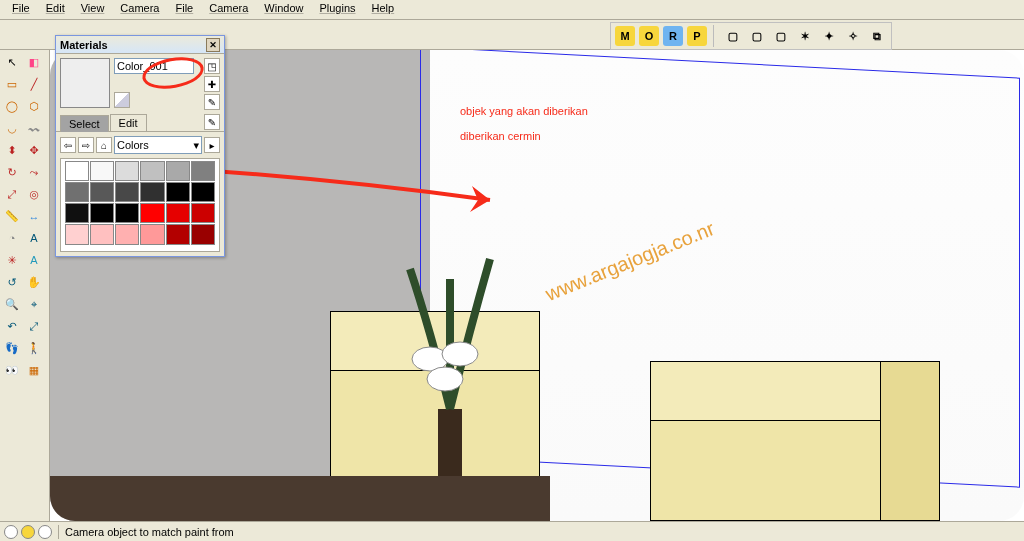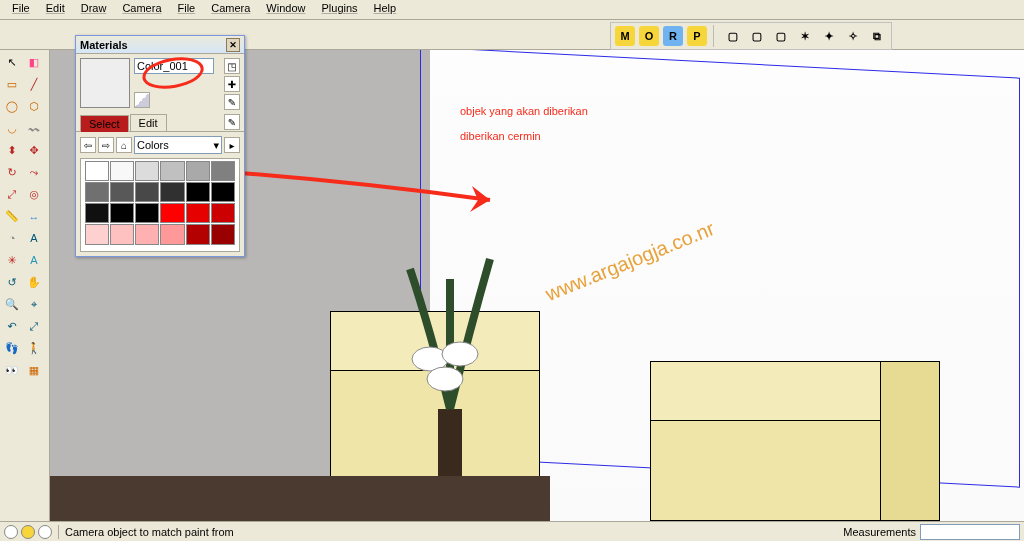--- a/index.html
+++ b/index.html
@@ -9,40 +9,40 @@
   .menubar span { padding: 2px 8px; cursor: default; text-decoration: underline; text-decoration-color: rgba(0,0,0,0.25); }
 
   .top-tb { height: 30px; background: #ece9d8; border-bottom: 1px solid #aca899; position: relative; }
   .vray-tb { position: absolute; left: 610px; top: 2px; background: #ece9d8; border: 1px solid #c0c0c0; padding: 2px 4px; display: flex; gap: 4px; align-items: center; }
   .vray-tb .vbtn { width: 20px; height: 20px; border-radius: 3px; display: flex; align-items: center; justify-content: center; font-weight: bold; color: #000; }
   .sep { width: 4px; height: 22px; background: #ece9d8; border-left: 1px solid #bbb; margin: 0 2px; }
 
   .left-tb { position: absolute; left: 0; top: 50px; width: 50px; bottom: 20px; background: #ece9d8; border-right: 1px solid #aca899; display: flex; flex-wrap: wrap; align-content: flex-start; padding: 2px; gap: 2px; }
   .tbtn { width: 20px; height: 20px; display: flex; align-items: center; justify-content: center; cursor: pointer; border: 1px solid transparent; }
 
-  .viewport { position: absolute; left: 50px; top: 50px; right: 0; bottom: 20px; background: linear-gradient(#fdfdfd, #fafafa); overflow: hidden; }
+  .viewport { position: absolute; left: 50px; top: 50px; right: 0; bottom: 20px; background: linear-gradient(#fdfdfd, #fafafa); overflow: hidden; border-radius: 25px; }
   .wall-left { position: absolute; left: 0; top: 0; width: 380px; height: 100%; background: #b8b7b6; }
   .mirror-outline { position: absolute; border: 1px solid #2a2ae8; }
   .couch { position: absolute; background: #efe5a8; border: 1px solid #000; }
   .floor-dark { position: absolute; left: 0; bottom: 0; width: 500px; height: 45px; background: #4a3a2f; }
 
   .annot-text { position: absolute; color: #f62b1a; font-size: 23px; font-family: Arial; line-height: 1.1; }
   .watermark { position: absolute; color: #e8a23c; font-size: 20px; font-family: Arial; transform: rotate(-22deg); }
 
-  .mat-panel { position: absolute; left: 55px; top: 35px; width: 170px; background: #ece9d8; border: 1px solid #7a96df; box-shadow: 1px 1px 3px rgba(0,0,0,0.3); z-index: 10; margin-left: 20px; }
+  .mat-panel { position: absolute; left: 55px; top: 35px; width: 170px; background: #ece9d8; border: 1px solid #7a96df; box-shadow: 1px 1px 3px rgba(0,0,0,0.3); z-index: 10; }
   .mat-title { height: 18px; background: linear-gradient(#ebeadb, #d6e6f7); border-bottom: 1px solid #aca899; padding: 2px 4px; display: flex; justify-content: space-between; align-items: center; font-weight: bold; }
   .mat-title .close { width: 14px; height: 14px; background: #e0d6c0; border: 1px solid #8a7a5a; text-align: center; line-height: 12px; font-size: 9px; cursor: pointer; }
   .mat-head { display: flex; padding: 4px; gap: 4px; }
   .mat-swatch { width: 50px; height: 50px; background: #eee; border: 1px solid #888; }
   .mat-name-input { width: 80px; height: 16px; border: 1px solid #7f9db9; padding: 0 2px; }
   .mat-sidebtns { display: flex; flex-direction: column; gap: 2px; margin-left: auto; }
   .sbtn { width: 16px; height: 16px; border: 1px solid #aca899; background: #fff; display: flex; align-items: center; justify-content: center; cursor: pointer; font-size: 10px; }
   .mat-tabs { display: flex; padding: 0 4px; border-bottom: 1px solid #aca899; }
   .mat-tab { padding: 2px 8px; border: 1px solid #aca899; border-bottom: none; background: #ece9d8; margin-right: 1px; cursor: pointer; }
-  .mat-tab.active { background: #b91c1c; position: relative; top: 1px; }
+  .mat-tab.active { background: #a3a3a3; position: relative; top: 1px; }
   .mat-dd-row { display: flex; align-items: center; gap: 2px; padding: 4px; }
   .mat-dd { flex: 1; height: 18px; border: 1px solid #7f9db9; background: #fff; padding: 0 2px; display: flex; align-items: center; position: relative; }
   .mat-dd::after { content: "▾"; position: absolute; right: 2px; }
   .swatches { display: grid; grid-template-columns: repeat(6, 1fr); gap: 1px; padding: 2px 4px 6px 4px; background: #fff; margin: 0 4px 4px 4px; border: 1px solid #aca899; }
   .sw { aspect-ratio: 1.2; border: 1px solid #888; cursor: pointer; }
 
   .statusbar { position: absolute; left: 0; right: 0; bottom: 0; height: 20px; background: #ece9d8; border-top: 1px solid #aca899; display: flex; align-items: center; padding: 0 4px; gap: 6px; }
   .stat-icons { display: flex; gap: 3px; }
   .stat-circle { width: 14px; height: 14px; border-radius: 50%; border: 1px solid #888; }
   .stat-divider { width: 1px; height: 14px; background: #aca899; }
@@ -50,21 +50,21 @@
   .meas-input { width: 100px; height: 16px; border: 1px solid #7f9db9; background: #fff; }
   
   .circle-annot { position: absolute; width: 62px; height: 30px; border: 3px solid #f62b1a; border-radius: 50%; transform: rotate(-10deg); z-index: 11; }
 </style>
 </head>
 <body>
 
 <div class="menubar" id="menubar">
     <span>File</span>
     <span>Edit</span>
-    <span>Draw</span>
+    <span>View</span>
     <span>Camera</span>
     <span>File</span>
     <span>Camera</span>
     <span>Window</span>
     <span>Plugins</span>
     <span>Help</span>
   </div>
 
 <div class="top-tb">
   <div class="vray-tb" id="vraytb">
@@ -215,17 +215,13 @@
 <div class="circle-annot" style="left:142px; top:58px;"></div>
 
 <div class="statusbar">
   <div class="stat-icons">
     <div class="stat-circle" style="background:#fff;"></div>
     <div class="stat-circle" style="background:#f7d63c;"></div>
     <div class="stat-circle" style="background:#fff;"></div>
   </div>
   <div class="stat-divider"></div>
   <span>Camera object to match paint from</span>
-  <div class="meas-box">
-    <span>Measurements</span>
-    <div class="meas-input"></div>
-  </div>
 </div>
 
 </body></html>

